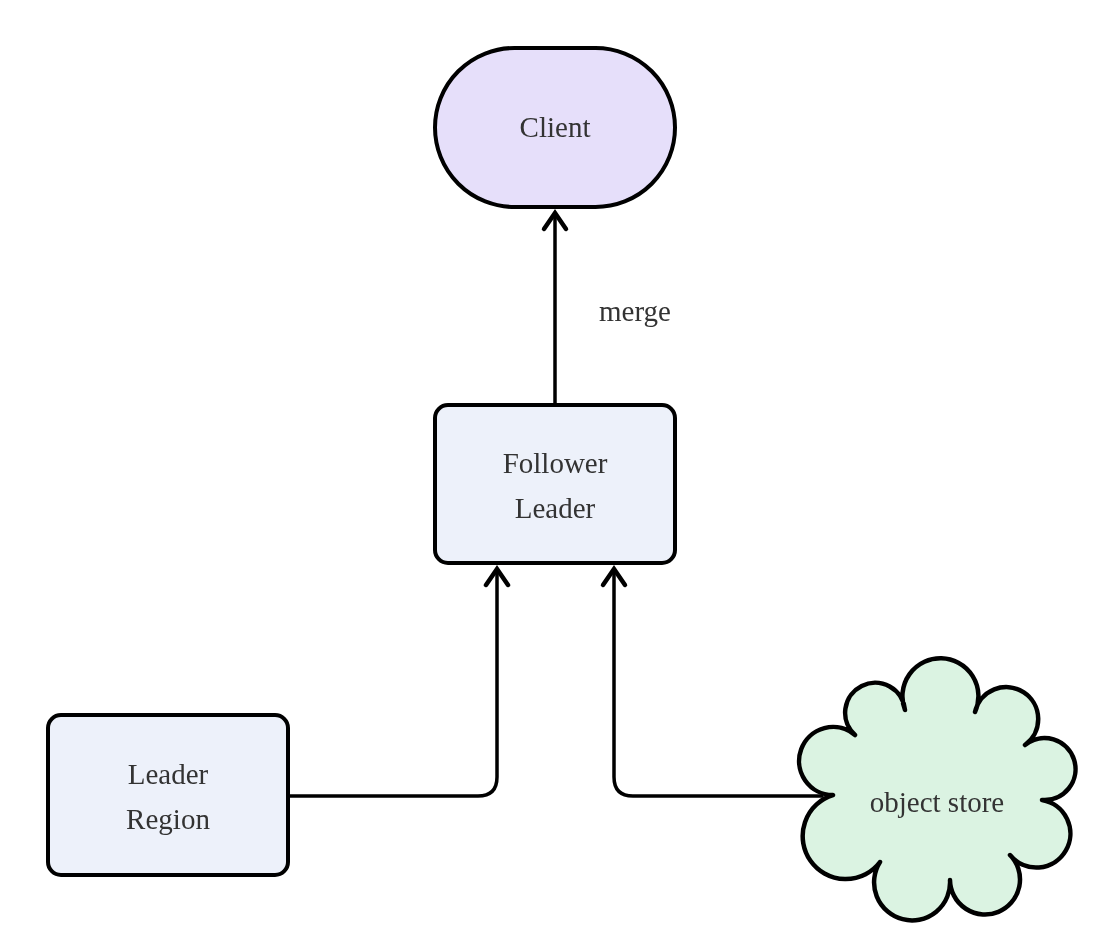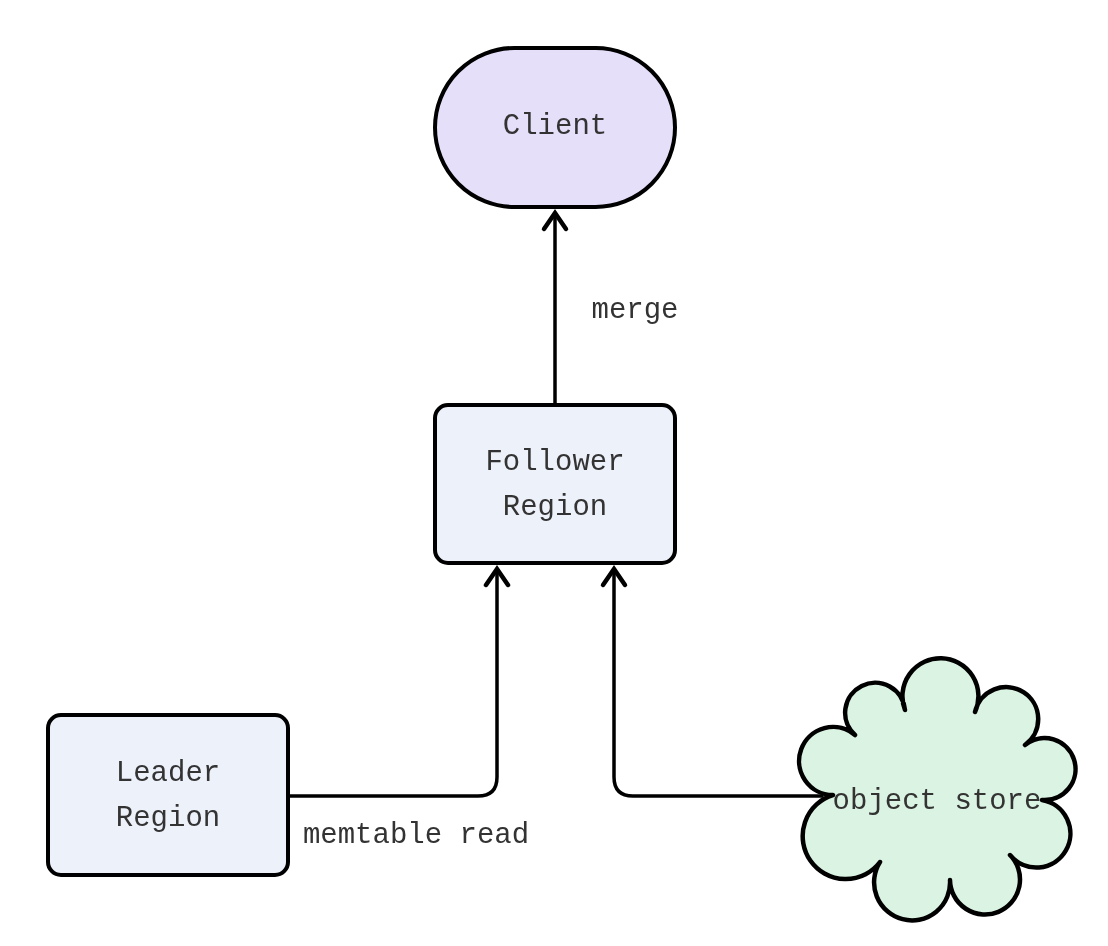--- a/index.html
+++ b/index.html
@@ -5,21 +5,21 @@
   html, body {
     margin: 0;
     padding: 0;
     background: #ffffff;
   }
   .canvas {
     position: relative;
     width: 1108px;
     height: 946px;
     background: #ffffff;
-    font-family: Liberation Mono, monospace;
+    font-family: Liberation Serif, serif;
     overflow: hidden;
   }
   .edge-layer {
     position: absolute;
     inset: 0;
     width: 1108px;
     height: 946px;
   }
   .label {
     position: absolute;
@@ -74,24 +74,23 @@
              a 31 31 0 1 1 17 55
              a 34 34 0 1 1 -32 55
              a 35 35 0 1 1 -60 25
              a 38 38 0 1 1 -70 -18
              a 43 43 0 1 1 -47 -67
              Z" stroke-width="4.5" stroke-linejoin="round" stroke="#000000" fill="#dbf3e2"></path>
   </svg>
 
   <div class="label nowrap" id="lbl-client">Client</div>
 
-  <div class="label node-label-narrow" id="lbl-follower">Follower Region</div>
+  <div class="label node-label-narrow" id="lbl-follower">Follower Leader</div>
 
   <div class="label node-label-narrow" id="lbl-leader">Leader Region</div>
 
   <div class="label nowrap" id="lbl-objectstore">object store</div>
 
   <div class="label nowrap" id="lbl-merge">merge</div>
 
-  <div class="label nowrap" id="lbl-memtable">memtable read</div>
 
 
 </div>
 
 </body></html>

